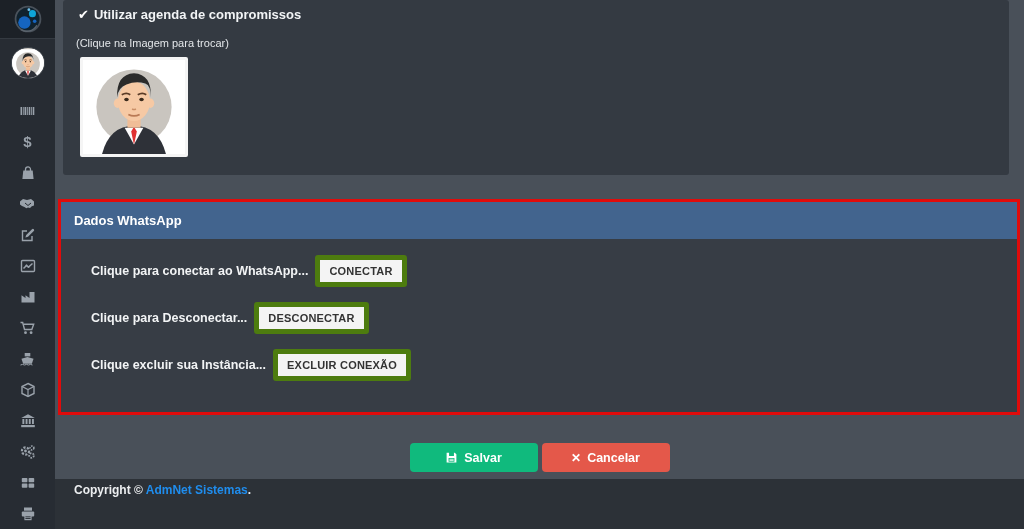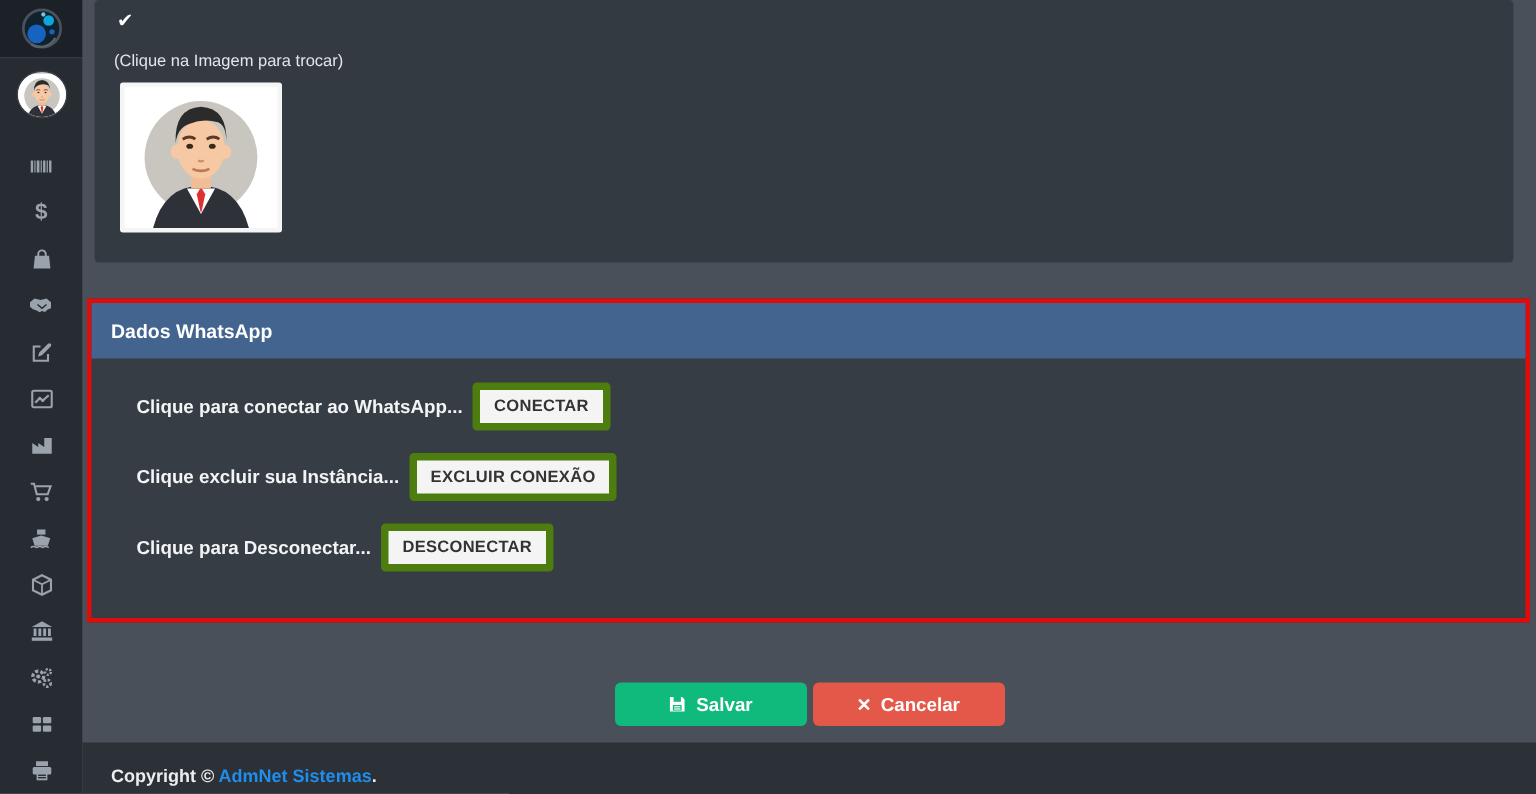--- a/index.html
+++ b/index.html
@@ -65,35 +65,35 @@
   .wa-row { display:flex; align-items:center; margin-bottom:15px; }
   .wa-label { font-size:12.5px; font-weight:700; color:#f2f4f5; margin-right:7px; }
   .btn-sm {
     background:#f4f4f4; border:5px solid #4d7c0f; border-radius:3px;
     color:#333; font-family:Liberation Sans, sans-serif;
     font-size:11px; font-weight:700; letter-spacing:.2px;
     padding:5px 9px; cursor:pointer;
   }
   
   .actions {
-    height:80px; display:flex; justify-content:center; align-items:flex-start;
-    padding-top:40px; gap:4px;
+    height:64px; display:flex; justify-content:center; align-items:flex-start;
+    padding-top:28px; gap:4px;
   }
   .btn-lg {
     width:128px; height:29px; border:none; border-radius:4px;
     display:inline-flex; align-items:center; justify-content:center; gap:6px;
     color:#fff; font-family:"Liberation Sans",sans-serif;
     font-size:12.5px; font-weight:700; cursor:pointer;
   }
   .btn-save { background:#10ba7d; }
   .btn-cancel { background:#e4584a; }
   .btn-lg .x-glyph { font-size:12px; font-weight:700; line-height:1; }
   
   .footer {
-    flex:1; background:#2c3137; padding:13px 14px 0 19px;
+    flex:1; background:#2c3137; padding:2px 14px 0 19px;
     display:flex; justify-content:space-between; font-size:12px;
     color:#9ba1a8; line-height:18px;
   }
   .fline1 { color:#eceef0; font-weight:700; }
   .fline1 a { color:#1f8dee; text-decoration:none; font-weight:700; cursor:pointer; }
   .fversion { white-space:nowrap; padding-top:2px; }
   .fversion b { color:#d8dcdf; }
 </style>
 </head>
 <body>
@@ -233,20 +233,21 @@
       </svg>
     </li>
   </ul>
 </aside>
 
 <div class="main">
 
   <section class="top-card">
     <div class="chk-row">
       <span class="chk">✔</span>
+      <span class="chk-label">Utilizar agenda de compromissos</span>
     </div>
     <div class="hint">(Clique na Imagem para trocar)</div>
     <div class="photo-box">
       <svg width="102" height="94" viewBox="0 0 108 100">
         <rect width="108" height="100" fill="#fff"></rect>
         <circle cx="54" cy="50" r="40" fill="#c9c5bf"></circle>
         <path d="M20 100 Q28 70 54 70 Q80 70 88 100 Z" fill="#2e3138"></path>
         <path d="M44 72 L54 90 L64 72 Z" fill="#fdfdfd"></path>
         <path d="M51 76 l3 -5 l3 5 l-2.5 12 l-0.5 1 l-0.5 -1 Z" fill="#e03131"></path>
         <rect x="47" y="60" width="14" height="12" fill="#f0bd97"></rect>
@@ -269,26 +270,26 @@
   <section class="wa-fieldset">
     <div class="wa-header">
       <span>Dados WhatsApp</span>
     </div>
     <div class="wa-body">
       <div class="wa-row">
         <span class="wa-label">Clique para conectar ao WhatsApp...</span>
         <button class="btn-sm">CONECTAR</button>
       </div>
       <div class="wa-row">
+        <span class="wa-label">Clique para Desconectar...</span>
+        <button class="btn-sm">DESCONECTAR</button>
+      </div>
+      <div class="wa-row">
         <span class="wa-label">Clique excluir sua Instância...</span>
         <button class="btn-sm">EXCLUIR CONEXÃO</button>
-      </div>
-      <div class="wa-row">
-        <span class="wa-label">Clique para Desconectar...</span>
-        <button class="btn-sm">DESCONECTAR</button>
       </div>
     </div>
   </section>
 
   <div class="actions">
     <button class="btn-lg btn-save">
       <svg width="13" height="13" viewBox="0 0 16 16" fill="#fff">
         <path d="M2 2 h10 l2 2 v10 H2 z M5 2 v4 h6 V2 z" fill="#fff"></path>
         <rect x="8" y="3" width="2" height="2.6" fill="#10ba7d"></rect>
         <rect x="4.4" y="8.6" width="7.2" height="4.6" fill="#10ba7d"></rect>

